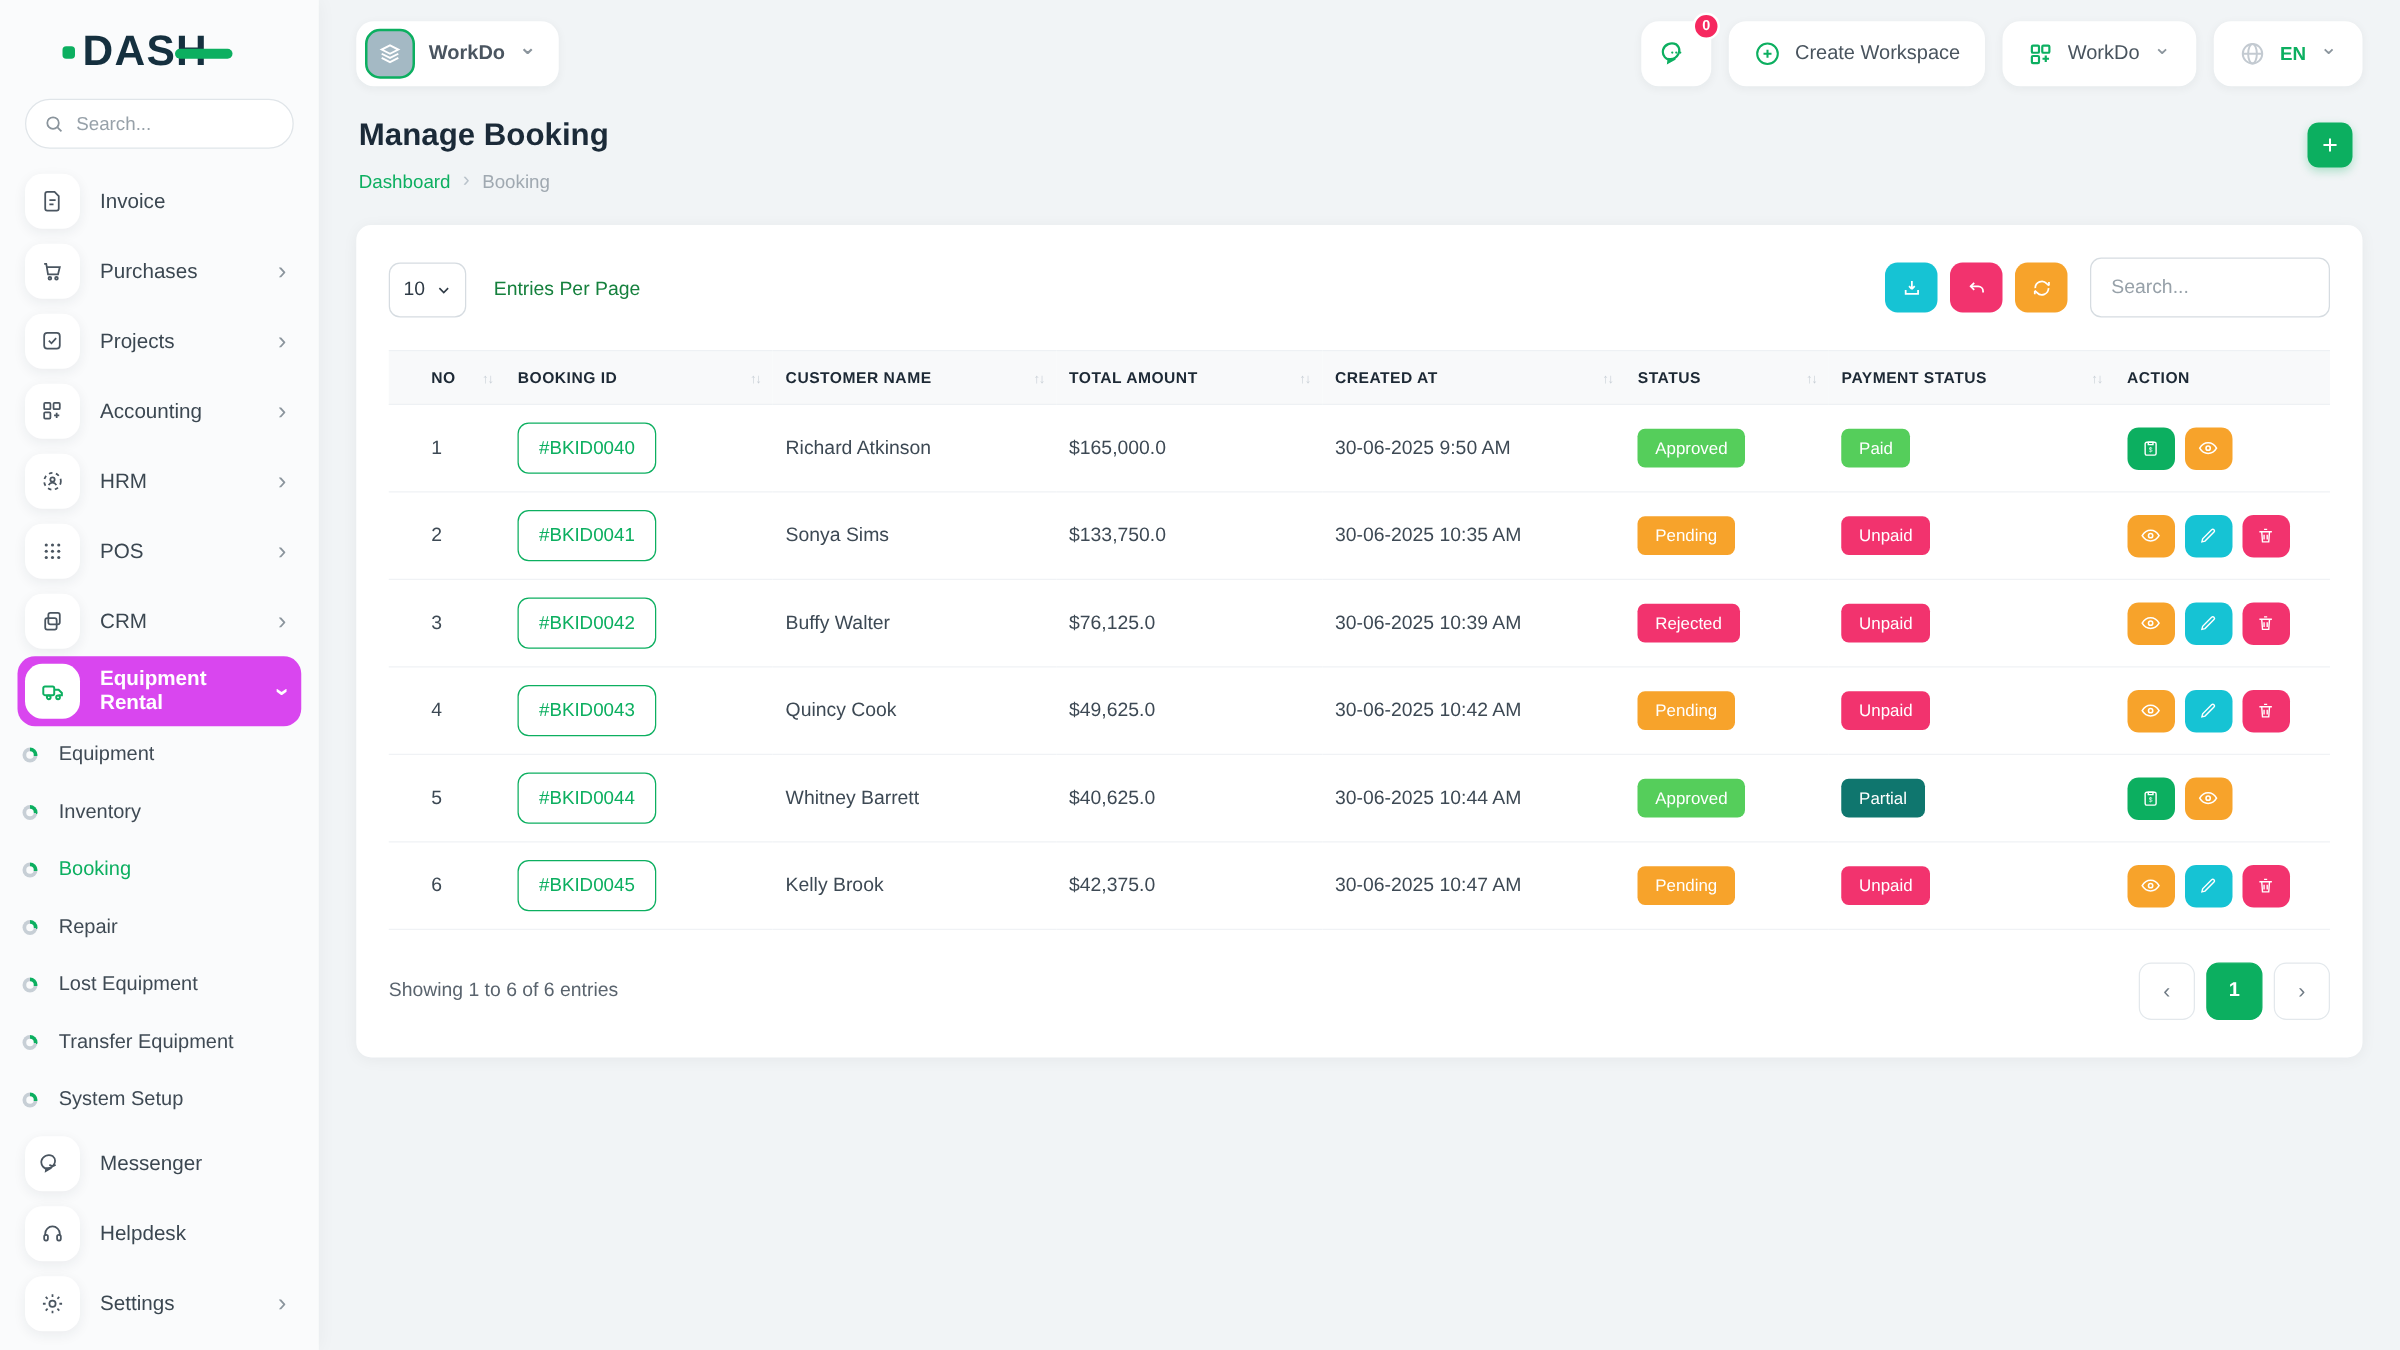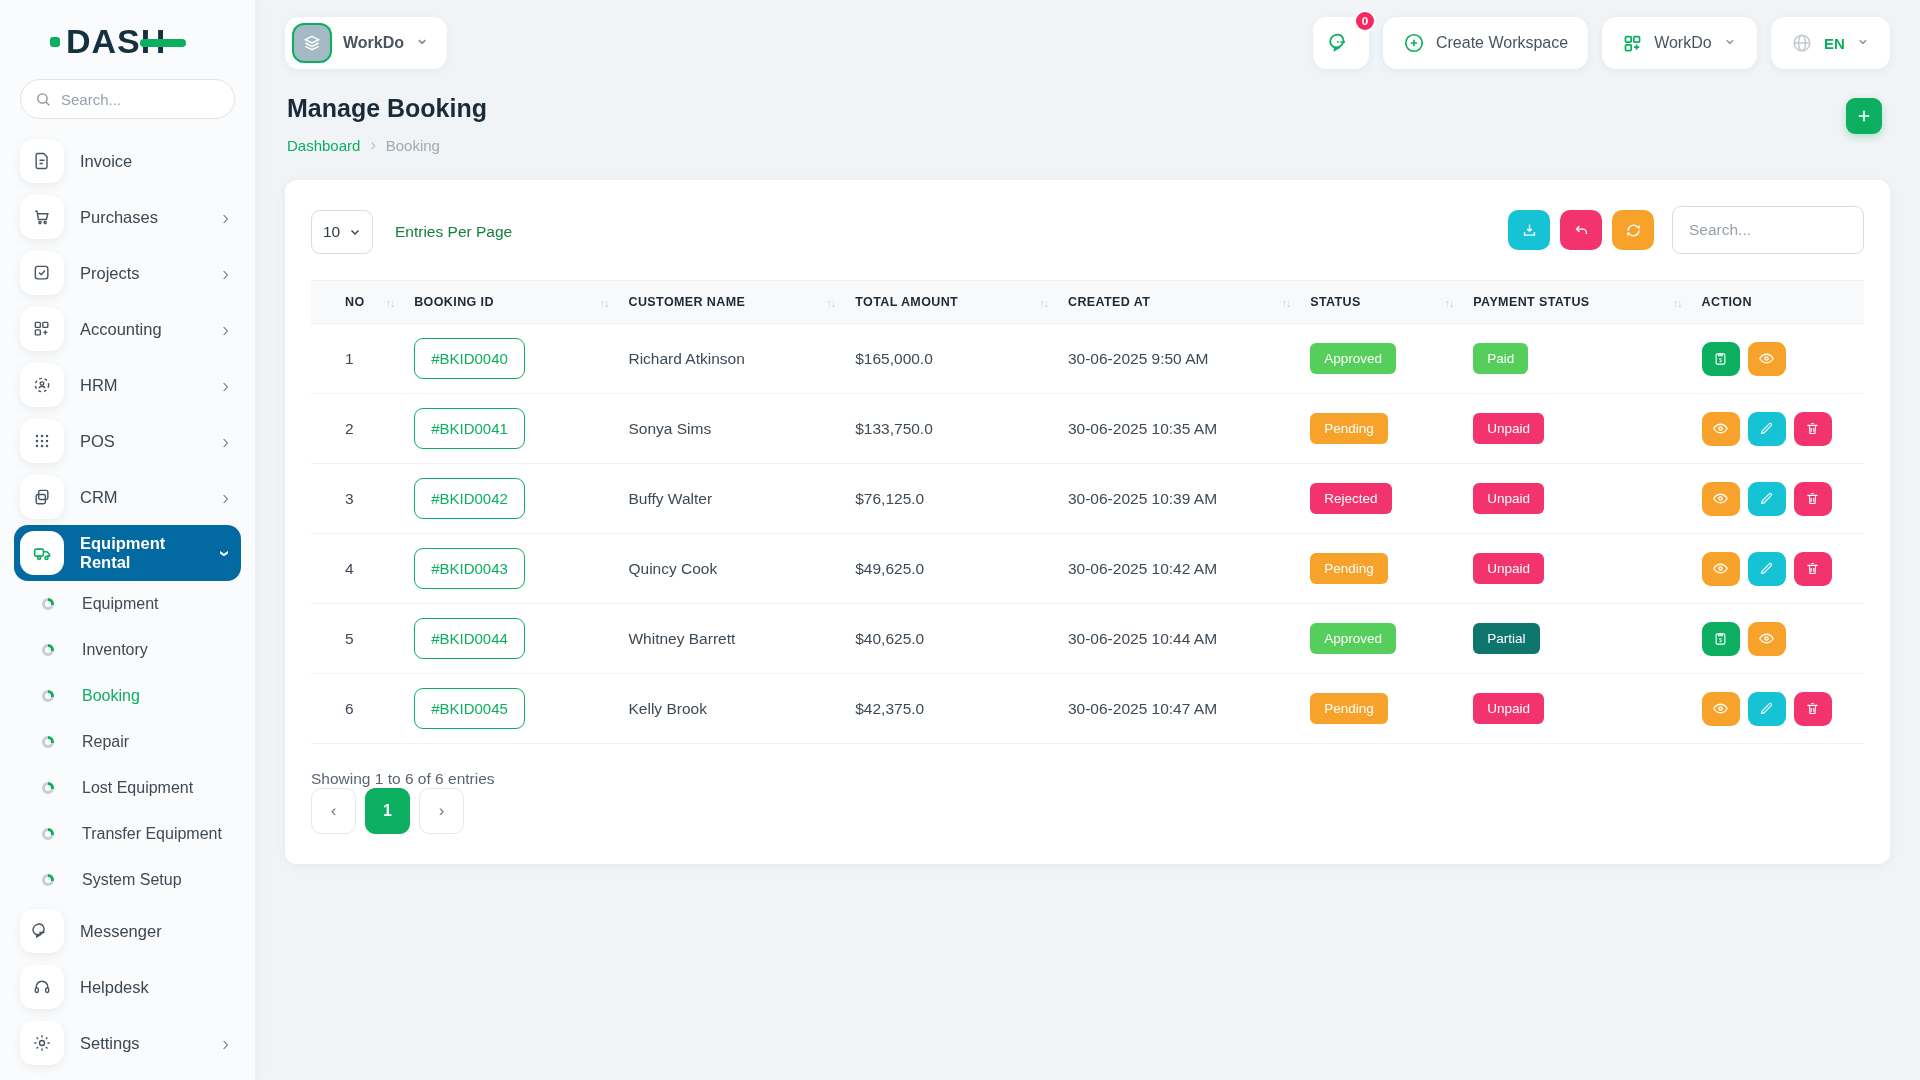--- a/index.html
+++ b/index.html
@@ -43,25 +43,25 @@
     border-radius:14px; cursor:pointer; color:#3b4751; font-size:16.5px; height:56px;
   }
   .mi-ic {
     width:44px; height:44px; border-radius:14px; background:#fff; flex:0 0 44px;
     box-shadow:0 3px 10px rgba(25,39,52,.07); display:flex; align-items:center;
     justify-content:center; color:#4a5560;
   }
   .mi-lb { flex:1; }
   .mi-ch { margin-left:auto; }
   .mi-ch::after { content:"›"; font-size:20px; color:#8b959d; }
-  .mi.active { background:#0369a1; color:#fff; font-weight:700; }
+  .mi.active { background:#d946ef; color:#fff; font-weight:700; }
   .mi.active .mi-ic { box-shadow:none; color:#0caf60; }
   .mi.active .mi-ch::after { color:#fff; display:inline-block; transform:rotate(90deg); }
   .smi {
-    display:flex; align-items:center; gap:28px; padding:0 10px 0 42px; height:46px;
+    display:flex; align-items:center; gap:17px; padding:0 10px 0 18px; height:46px;
     color:#3f4a54; font-size:16px; cursor:pointer;
   }
   .dotring {
     width:12px; height:12px; border-radius:50%; flex:0 0 12px;
     background:conic-gradient(#0caf60 0 100deg,#c7cfd6 100deg 360deg);
     display:grid; place-items:center;
   }
   .dotring::after { content:""; width:6.5px; height:6.5px; border-radius:50%; background:#fafbfc; }
   .smi.active { color:#0caf60; }
 
@@ -162,21 +162,21 @@
   .act {
     width:38px; height:34px; border:none; border-radius:9px; color:#fff; cursor:pointer;
     display:flex; align-items:center; justify-content:center;
   }
   .act.view { background:#f7a32b; }
   .act.edit { background:#16c3d4; }
   .act.del  { background:#f2336e; }
   .act.inv  { background:#0caf60; }
 
   
-  .card-foot { display:flex; align-items:flex-start; justify-content:space-between; margin-top:26px;flex-direction:column; }
+  .card-foot { display:flex; align-items:center; justify-content:space-between; margin-top:26px; }
   .showing { font-size:15.5px; color:#5a646e; }
   .pager { display:flex; gap:9px; }
   .page-btn {
     width:45px; height:46px; border:1px solid #e3e8ec; background:#fff; border-radius:10px;
     color:#707b85; font-size:17px; cursor:pointer; display:flex; align-items:center; justify-content:center;
     font-family:inherit;
   }
   .page-btn.prev::after { content:"‹"; }
   .page-btn.next::after { content:"›"; }
   .page-btn.cur { background:#0caf60; border-color:#0caf60; color:#fff; font-weight:700; font-size:16px; }

